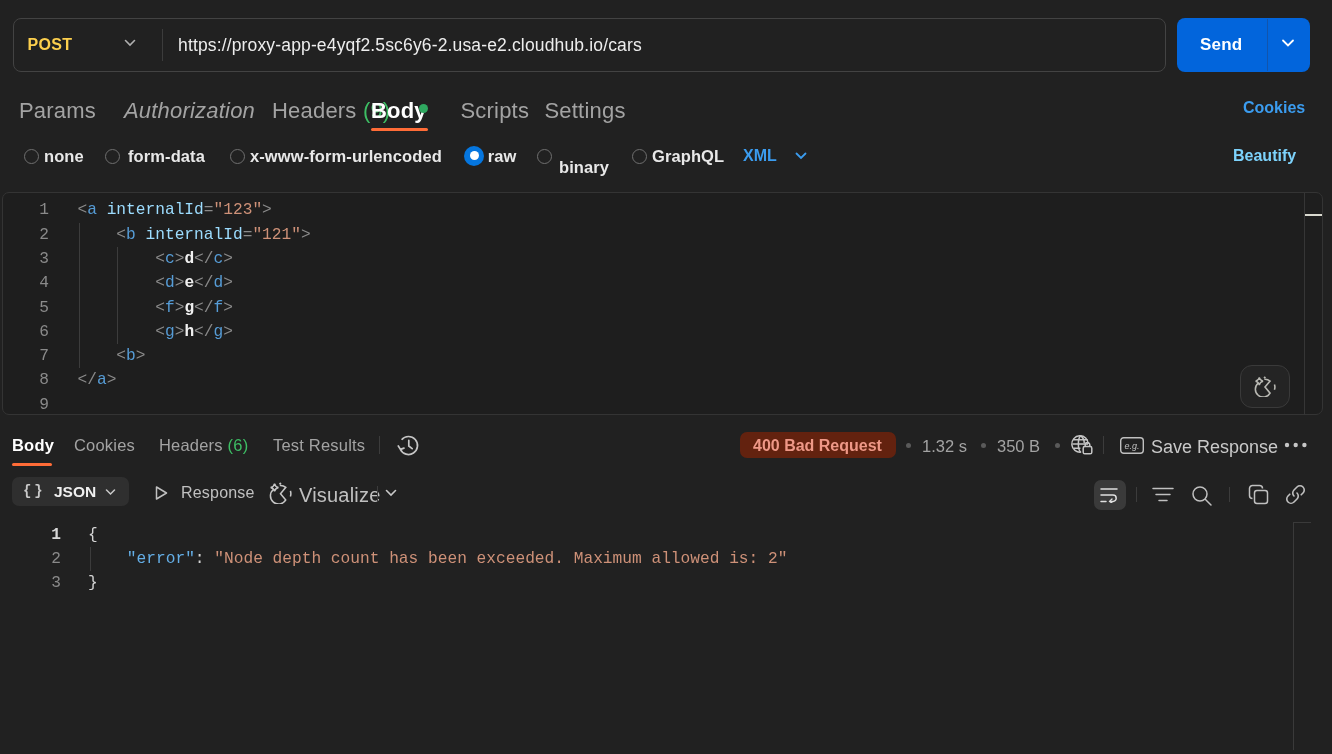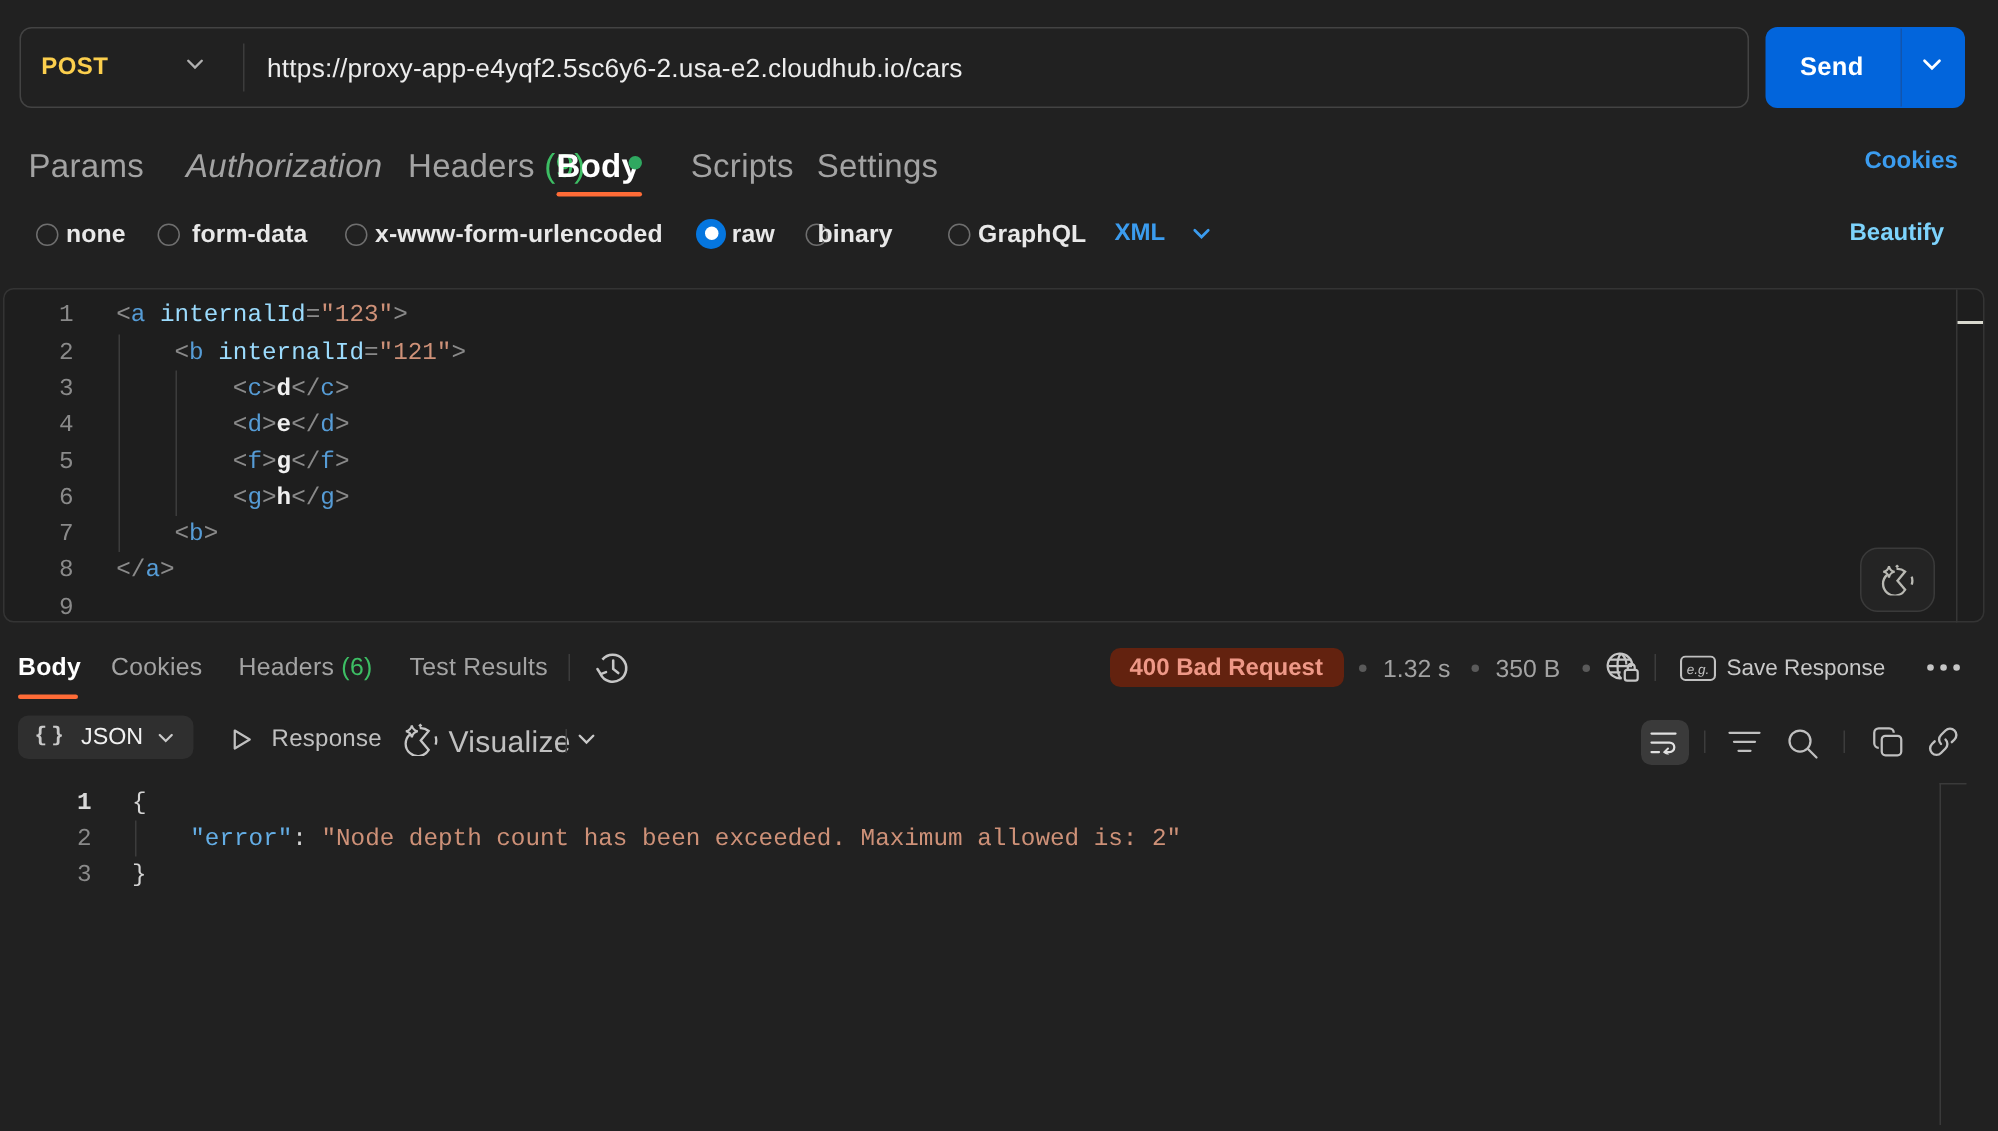--- a/index.html
+++ b/index.html
@@ -53,25 +53,25 @@
   #wandbtn { left:1239.5px; top:364.5px; width:50px; height:43px; border-radius:12px; background:#242424; border:1px solid #3a3a3a; }
   .rtab { top:436px; color:#a3a3a3; font-size:16.5px; letter-spacing:.2px; }
   #rtab-body { color:#ffffff; font-weight:700; }
   #runder { left:12px; top:463px; width:40px; height:3px; background:#ff6c37; border-radius:2px; }
   #rtabdiv { left:379px; top:436px; width:1px; height:18px; background:#3c3c3c; }
   #badge { left:740px; top:432px; width:156px; height:26px; background:#63220f; border-radius:7px; }
   #badgetext { left:753px; top:436.5px; color:#ee9887; font-size:16px; font-weight:700; }
   .meta { top:436.5px; color:#a3a3a3; font-size:16.5px; }
   .dot { top:443px; width:5px; height:5px; border-radius:50%; background:#5a5a5a; }
   #rdiv2 { left:1103px; top:436px; width:1px; height:18px; background:#3c3c3c; }
-  #saveresp { left:1151px; top:436.5px; color:#c9c9c9; font-size:15px; }
+  #saveresp { left:1151px; top:436.5px; color:#c9c9c9; font-size:18px; }
   
   #jsonbtn { left:12px; top:477px; width:117px; height:29px; background:#2f2f2f; border-radius:7px; }
   #jsonbraces { left:23px; top:483px; color:#c9c9c9; font-family:"Liberation Mono", monospace; font-size:14px; font-weight:700; }
-  #jsonlabel { left:54px; top:483px; color:#f0f0f0; font-size:15.5px; font-weight:400; }
+  #jsonlabel { left:54px; top:483px; color:#f0f0f0; font-size:15.5px; font-weight:700; }
   #preview { left:181px; top:483.5px; color:#c0c0c0; font-size:16px; letter-spacing:.2px; }
   #visualize { left:299px; top:483.5px; color:#c0c0c0; font-size:20px; letter-spacing:.2px; }
   #rdiv3 { left:377px; top:486px; width:1px; height:16px; background:#3c3c3c; }
   #wrapbtn { left:1094px; top:480px; width:32px; height:30px; background:#3a3a3a; border-radius:7px; }
   #rdiv4 { left:1136px; top:487px; width:1px; height:15px; background:#3c3c3c; }
   #rdiv5 { left:1229px; top:487px; width:1px; height:15px; background:#3c3c3c; }
   
   .rnum { position:absolute; color:#8a8a8a; font-family:"Liberation Mono", monospace;
     font-size:16.2px; line-height:24.3px; }
   #rscrollv { left:1293px; top:522px; width:1px; height:228px; background:#3a3a3a; }
@@ -108,21 +108,21 @@
   <div class="abs radio" style="left:23.6px;"></div>
   <div class="abs rlabel" style="left:44px;">none</div>
   <div class="abs radio" style="left:104.7px;"></div>
   <div class="abs rlabel" style="left:128px;">form-data</div>
   <div class="abs radio" style="left:229.7px;"></div>
   <div class="abs rlabel" style="left:250px;">x-www-form-urlencoded</div>
   <div class="abs" id="radio-raw"></div>
   <div class="abs" id="radio-raw-dot"></div>
   <div class="abs rlabel" style="left:487.8px;">raw</div>
   <div class="abs radio" style="left:537.2px;"></div>
-  <div class="abs rlabel" style="left:545px;">binary</div>
+  <div class="abs rlabel" style="left:559px;margin-top:11px;">binary</div>
   <div class="abs radio" style="left:631.8px;"></div>
   <div class="abs rlabel" style="left:652px;">GraphQL</div>
   <div class="abs" id="xml">XML</div>
   <svg class="abs" id="xchev" width="12" height="8">
     <path d="M1.5 1.5 L6 6 L10.5 1.5" stroke="#3b9cef" stroke-width="1.8" fill="none" stroke-linecap="round"></path>
   </svg>
   <div class="abs" id="beautify">Beautify</div>
 
   <div class="abs" id="editor"></div>
   <div id="edlines">

